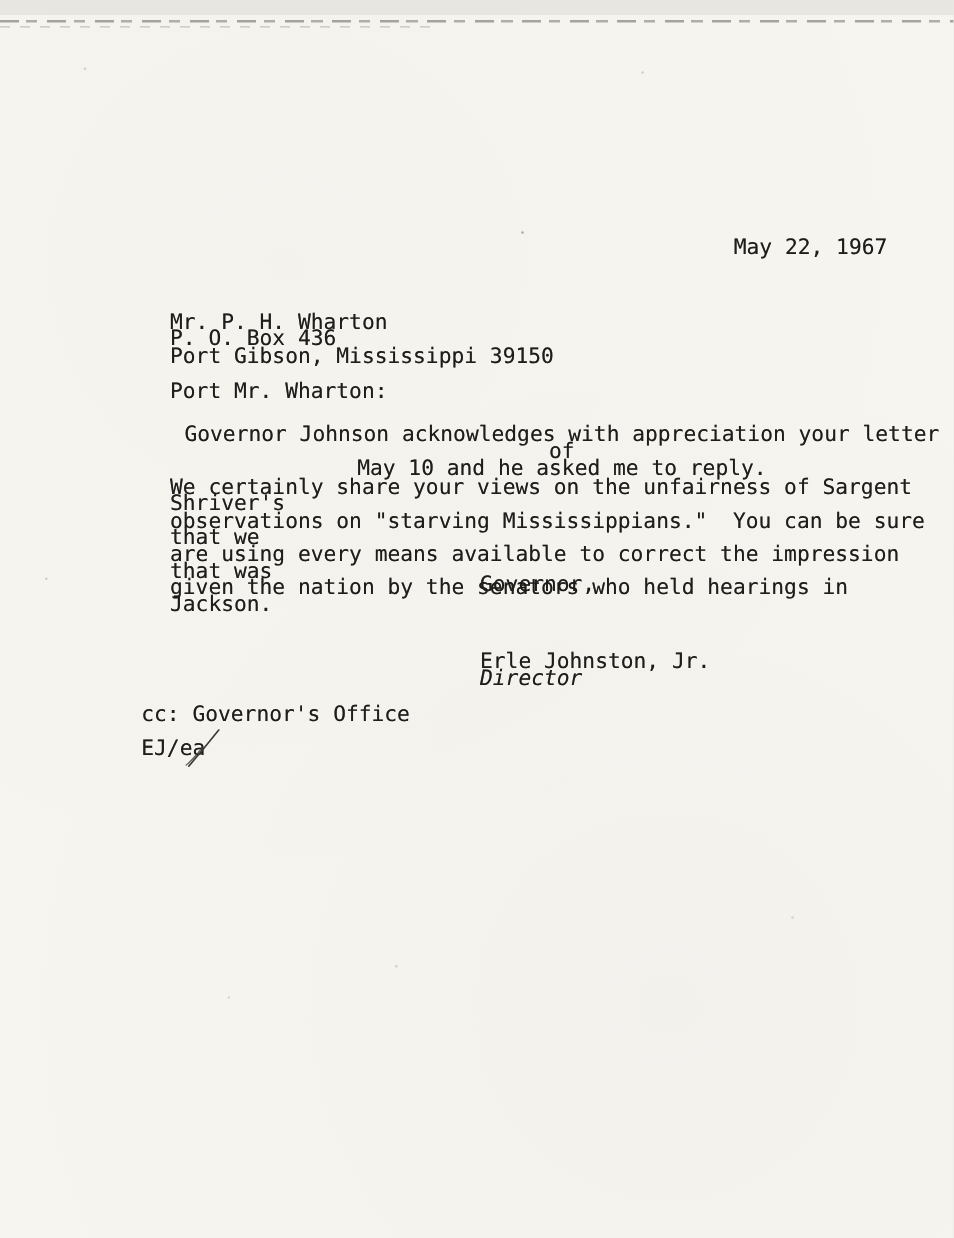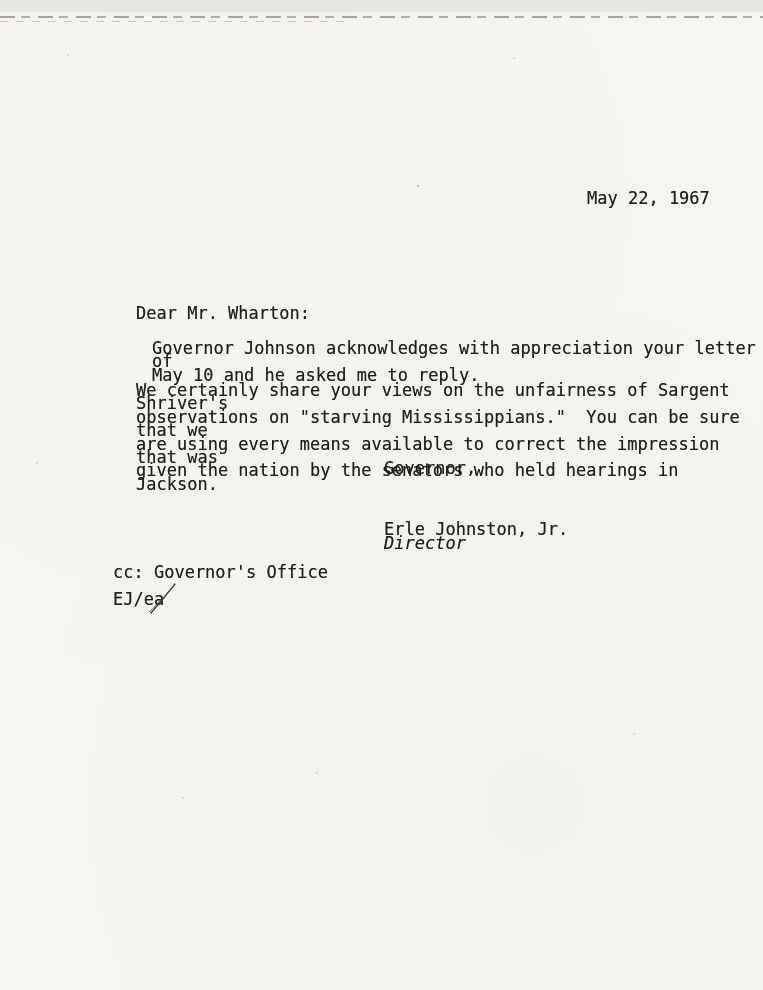--- a/index.html
+++ b/index.html
@@ -72,24 +72,27 @@
   <div class="speck" style="left:417px; top:173px;"></div>
   <div class="speck" style="left:513px; top:45px; opacity:.5;"></div>
   <div class="speck" style="left:67px; top:42px; opacity:.5;"></div>
   <div class="speck" style="left:36px; top:450px; opacity:.5;"></div>
   <div class="speck" style="left:316px; top:760px; opacity:.5;"></div>
   <div class="speck" style="left:633px; top:721px; opacity:.45;"></div>
   <div class="speck" style="left:182px; top:785px; opacity:.4;"></div>
 
   <div class="abs" style="left:587px; top:180px;">May 22, 1967</div>
 
+  <div class="abs pre" style="left:136px; top:240px;">Mr. P. H. Wharton
+P. O. Box 436
+Port Gibson, Mississippi 39150</div>
 
-  <div class="abs" style="left:136px; top:295px;">Dear Mr. Wharton:</div>
+  <div class="abs" style="left:136px; top:295px;">Port Mr. Wharton:</div>
 
-  <div class="abs pre" style="left:152px; top:330px;">Governor Johnson acknowledges with appreciation your letter of
+  <div class="abs pre" style="left:136px; top:330px;text-align:center;">Governor Johnson acknowledges with appreciation your letter of
 May 10 and he asked me to reply.</div>
 
   <div class="abs pre" style="left:136px; top:372px;">We certainly share your views on the unfairness of Sargent Shriver's
 observations on "starving Mississippians."  You can be sure that we
 are using every means available to correct the impression that was
 given the nation by the senators who held hearings in Jackson.</div>
 
   <div class="abs" style="left:384px; top:450px;">Governor,</div>
 
   <div class="abs" style="left:384px; top:511px;">Erle Johnston, Jr.</div>

